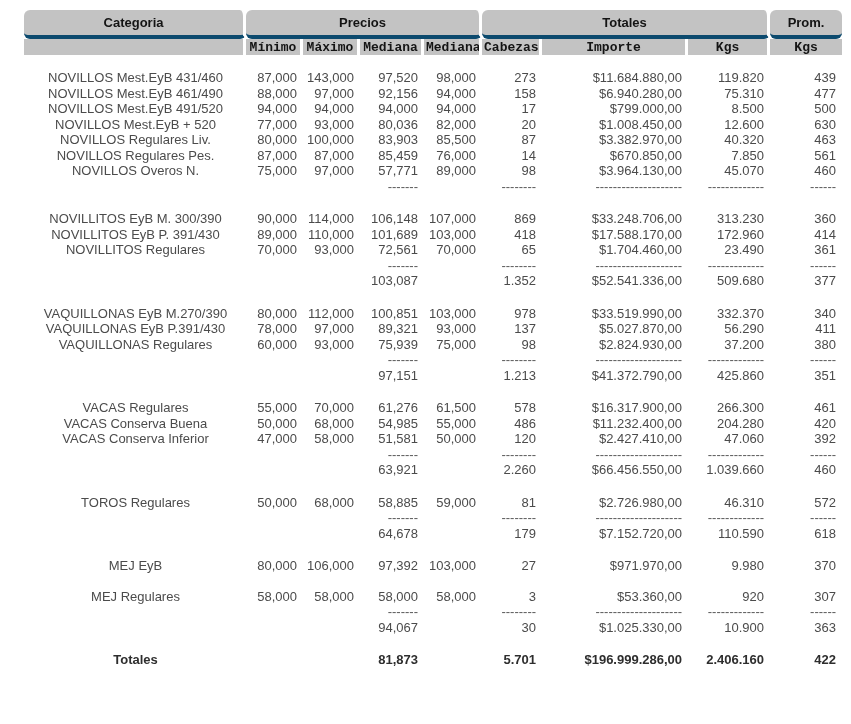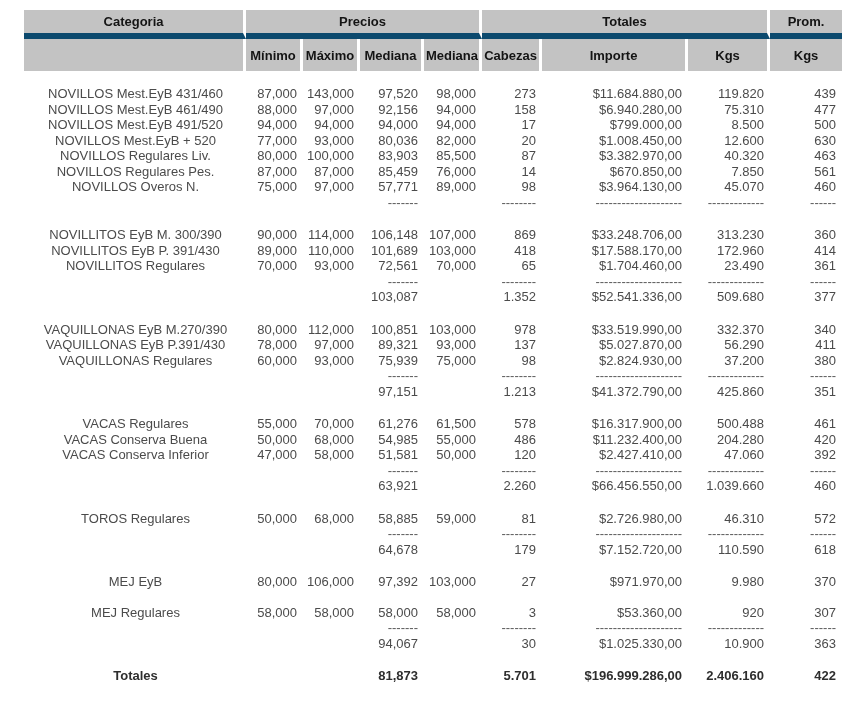--- a/index.html
+++ b/index.html
@@ -30,22 +30,22 @@
   }
   thead th {
     background: #c3c3c3;
     color: #141414;
     font-weight: bold;
     text-align: center;
     padding: 0 2px;
     border-right: 3px solid #ffffff;
   }
   thead th:last-child { border-right: none; }
-  thead tr.h1 th { height: 29px; border-bottom: 6px solid #0c4a6e; }
-  thead tr.h2 th { height: 32px; }
+  thead tr.h1 th { height: 29px; border-bottom: 4px solid #0c4a6e; border-radius: 6px; }
+  thead tr.h2 th { height: 16px; font-family: Liberation Mono, monospace; }
   tbody td {
     color: #4b4b4b;
     line-height: 15.5px;
     height: 15.5px;
     padding: 0;
   }
   tbody td.cat { text-align: center; padding-left: 1px; }
   tbody td.num { text-align: right; padding-right: 6px; }
   tbody tr.dash td { color: #5a5a5a; letter-spacing: 0; }
   tbody tr.total td { font-weight: bold; color: #2e2e2e; }
@@ -298,21 +298,21 @@
           <td colspan="9" style="height: 17px;"></td>
         </tr>
         <tr class="data">
           <td class="cat">VACAS Regulares</td>
           <td class="num">55,000</td>
           <td class="num">70,000</td>
           <td class="num">61,276</td>
           <td class="num">61,500</td>
           <td class="num">578</td>
           <td class="num">$16.317.900,00</td>
-          <td class="num">500.488</td>
+          <td class="num">266.300</td>
           <td class="num">461</td>
         </tr>
         <tr class="data">
           <td class="cat">VACAS Conserva Buena</td>
           <td class="num">50,000</td>
           <td class="num">68,000</td>
           <td class="num">54,985</td>
           <td class="num">55,000</td>
           <td class="num">486</td>
           <td class="num">$11.232.400,00</td>

